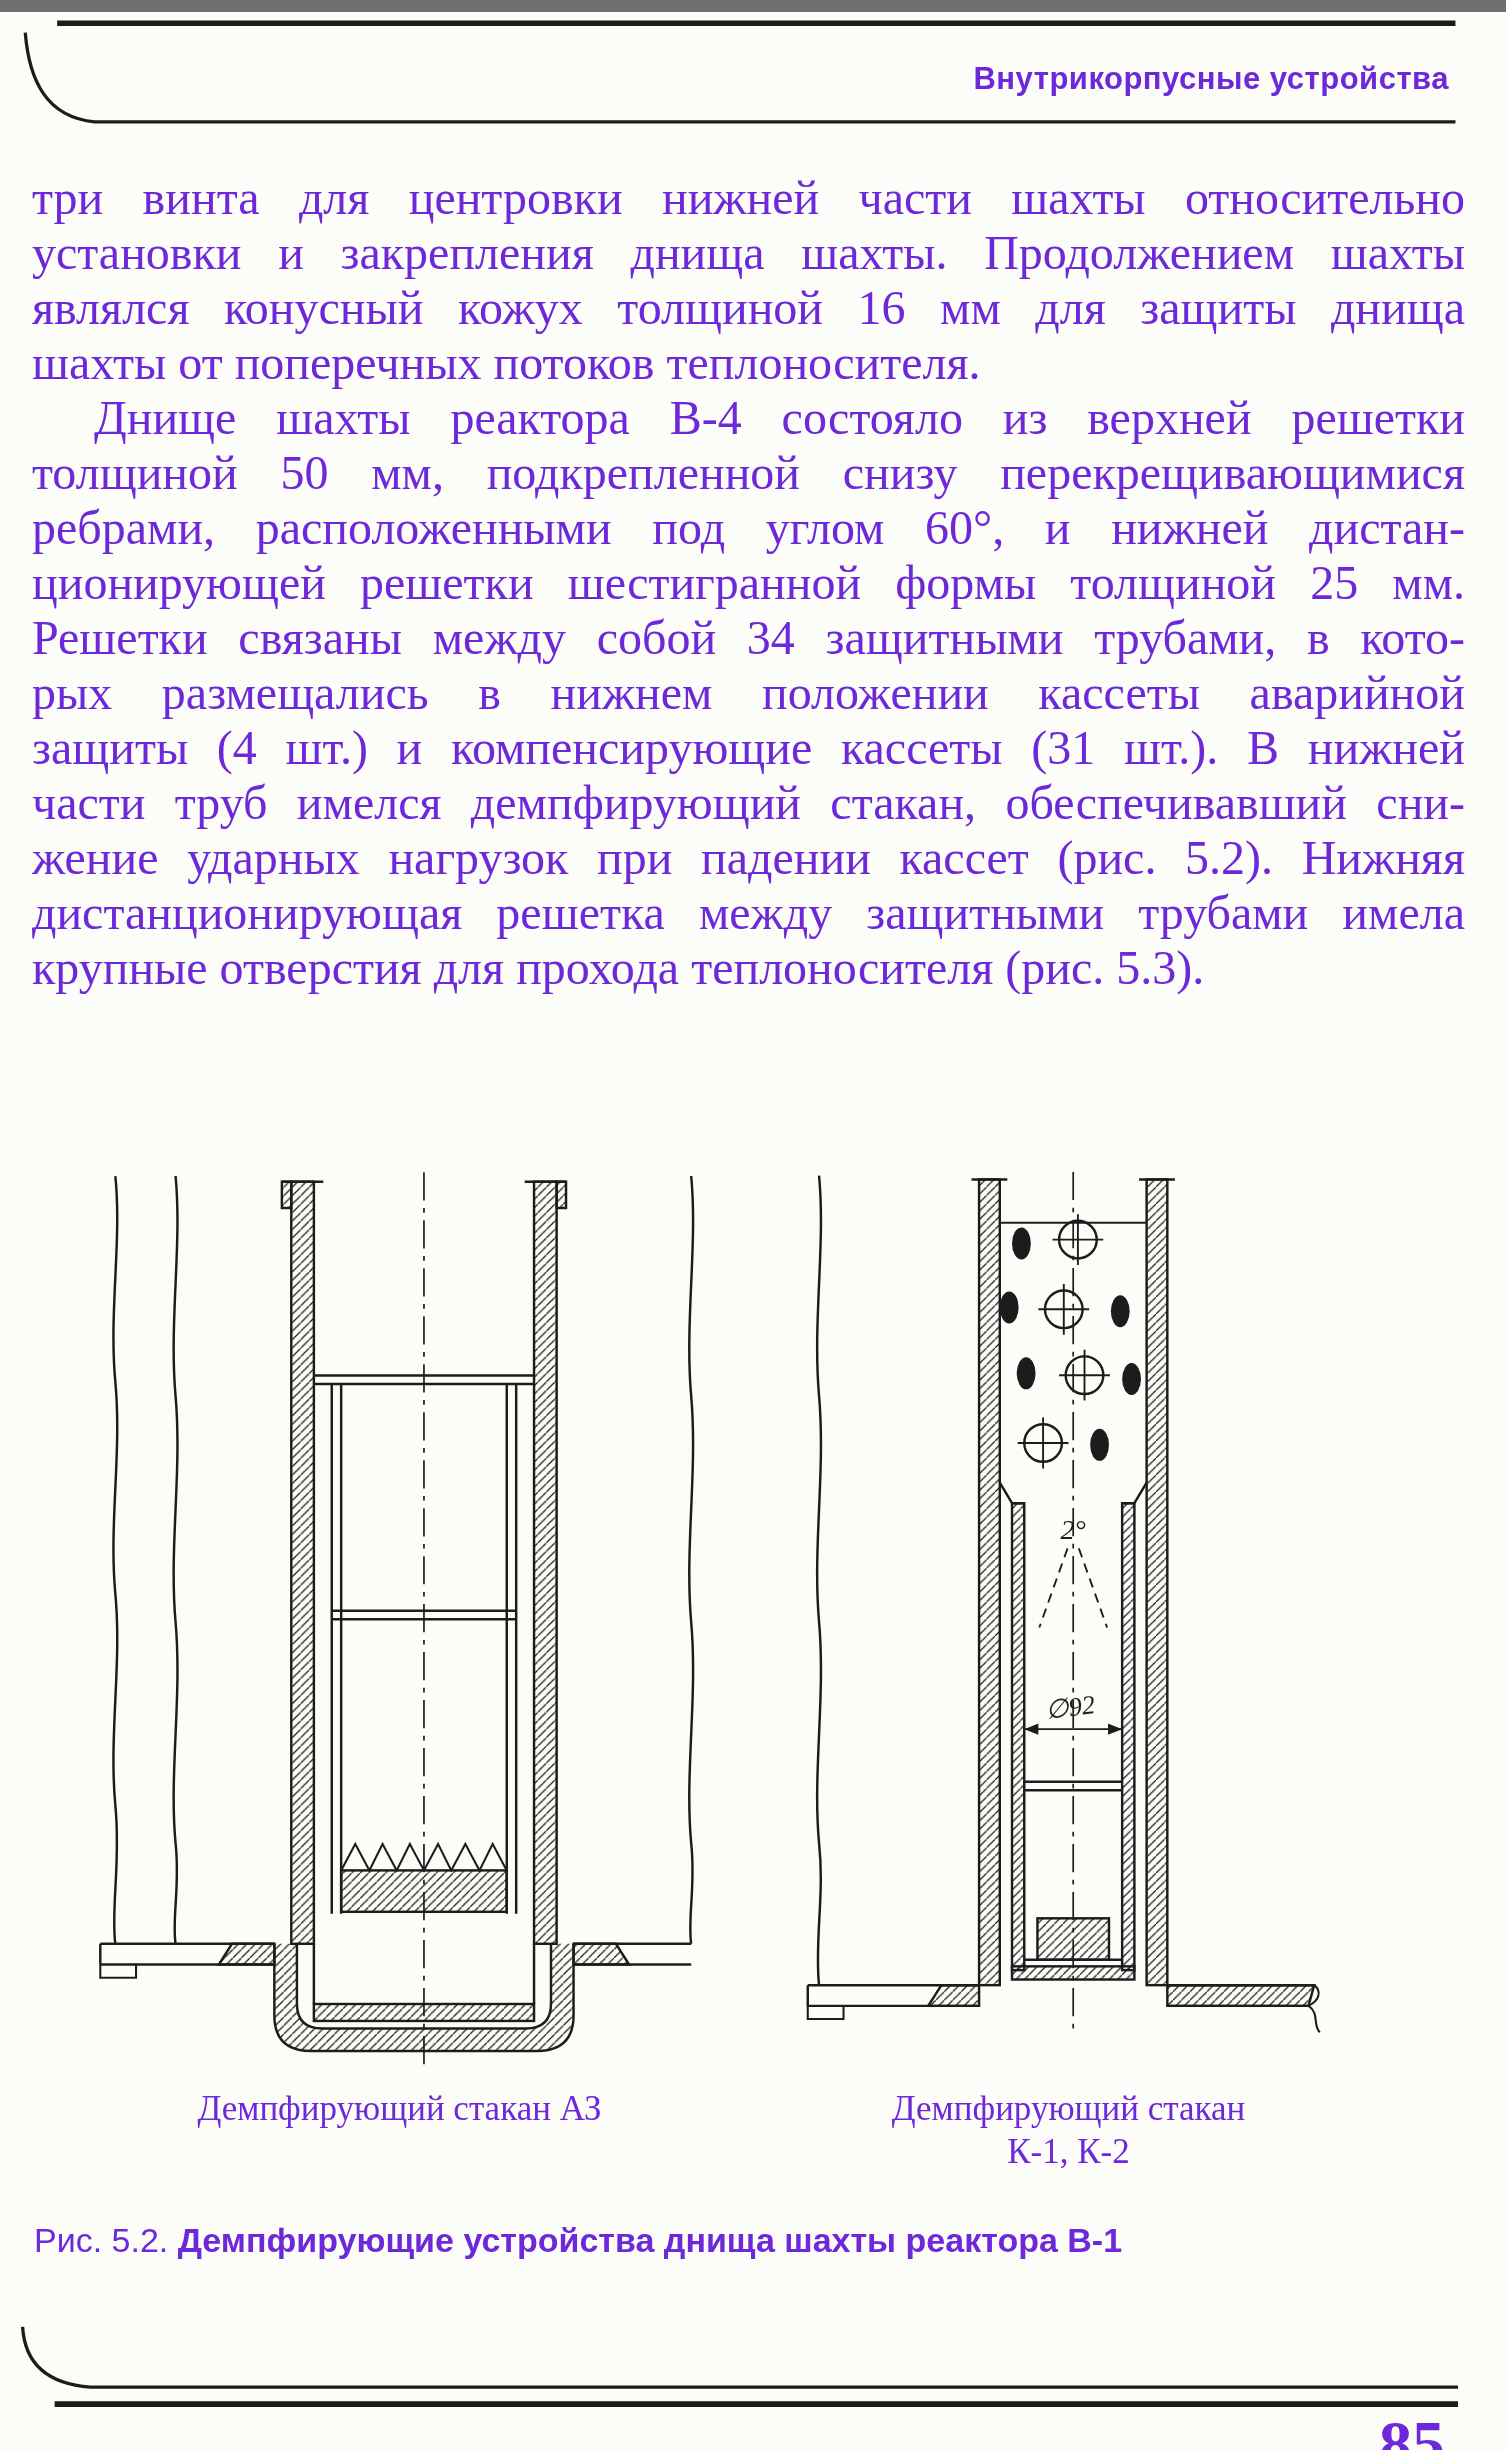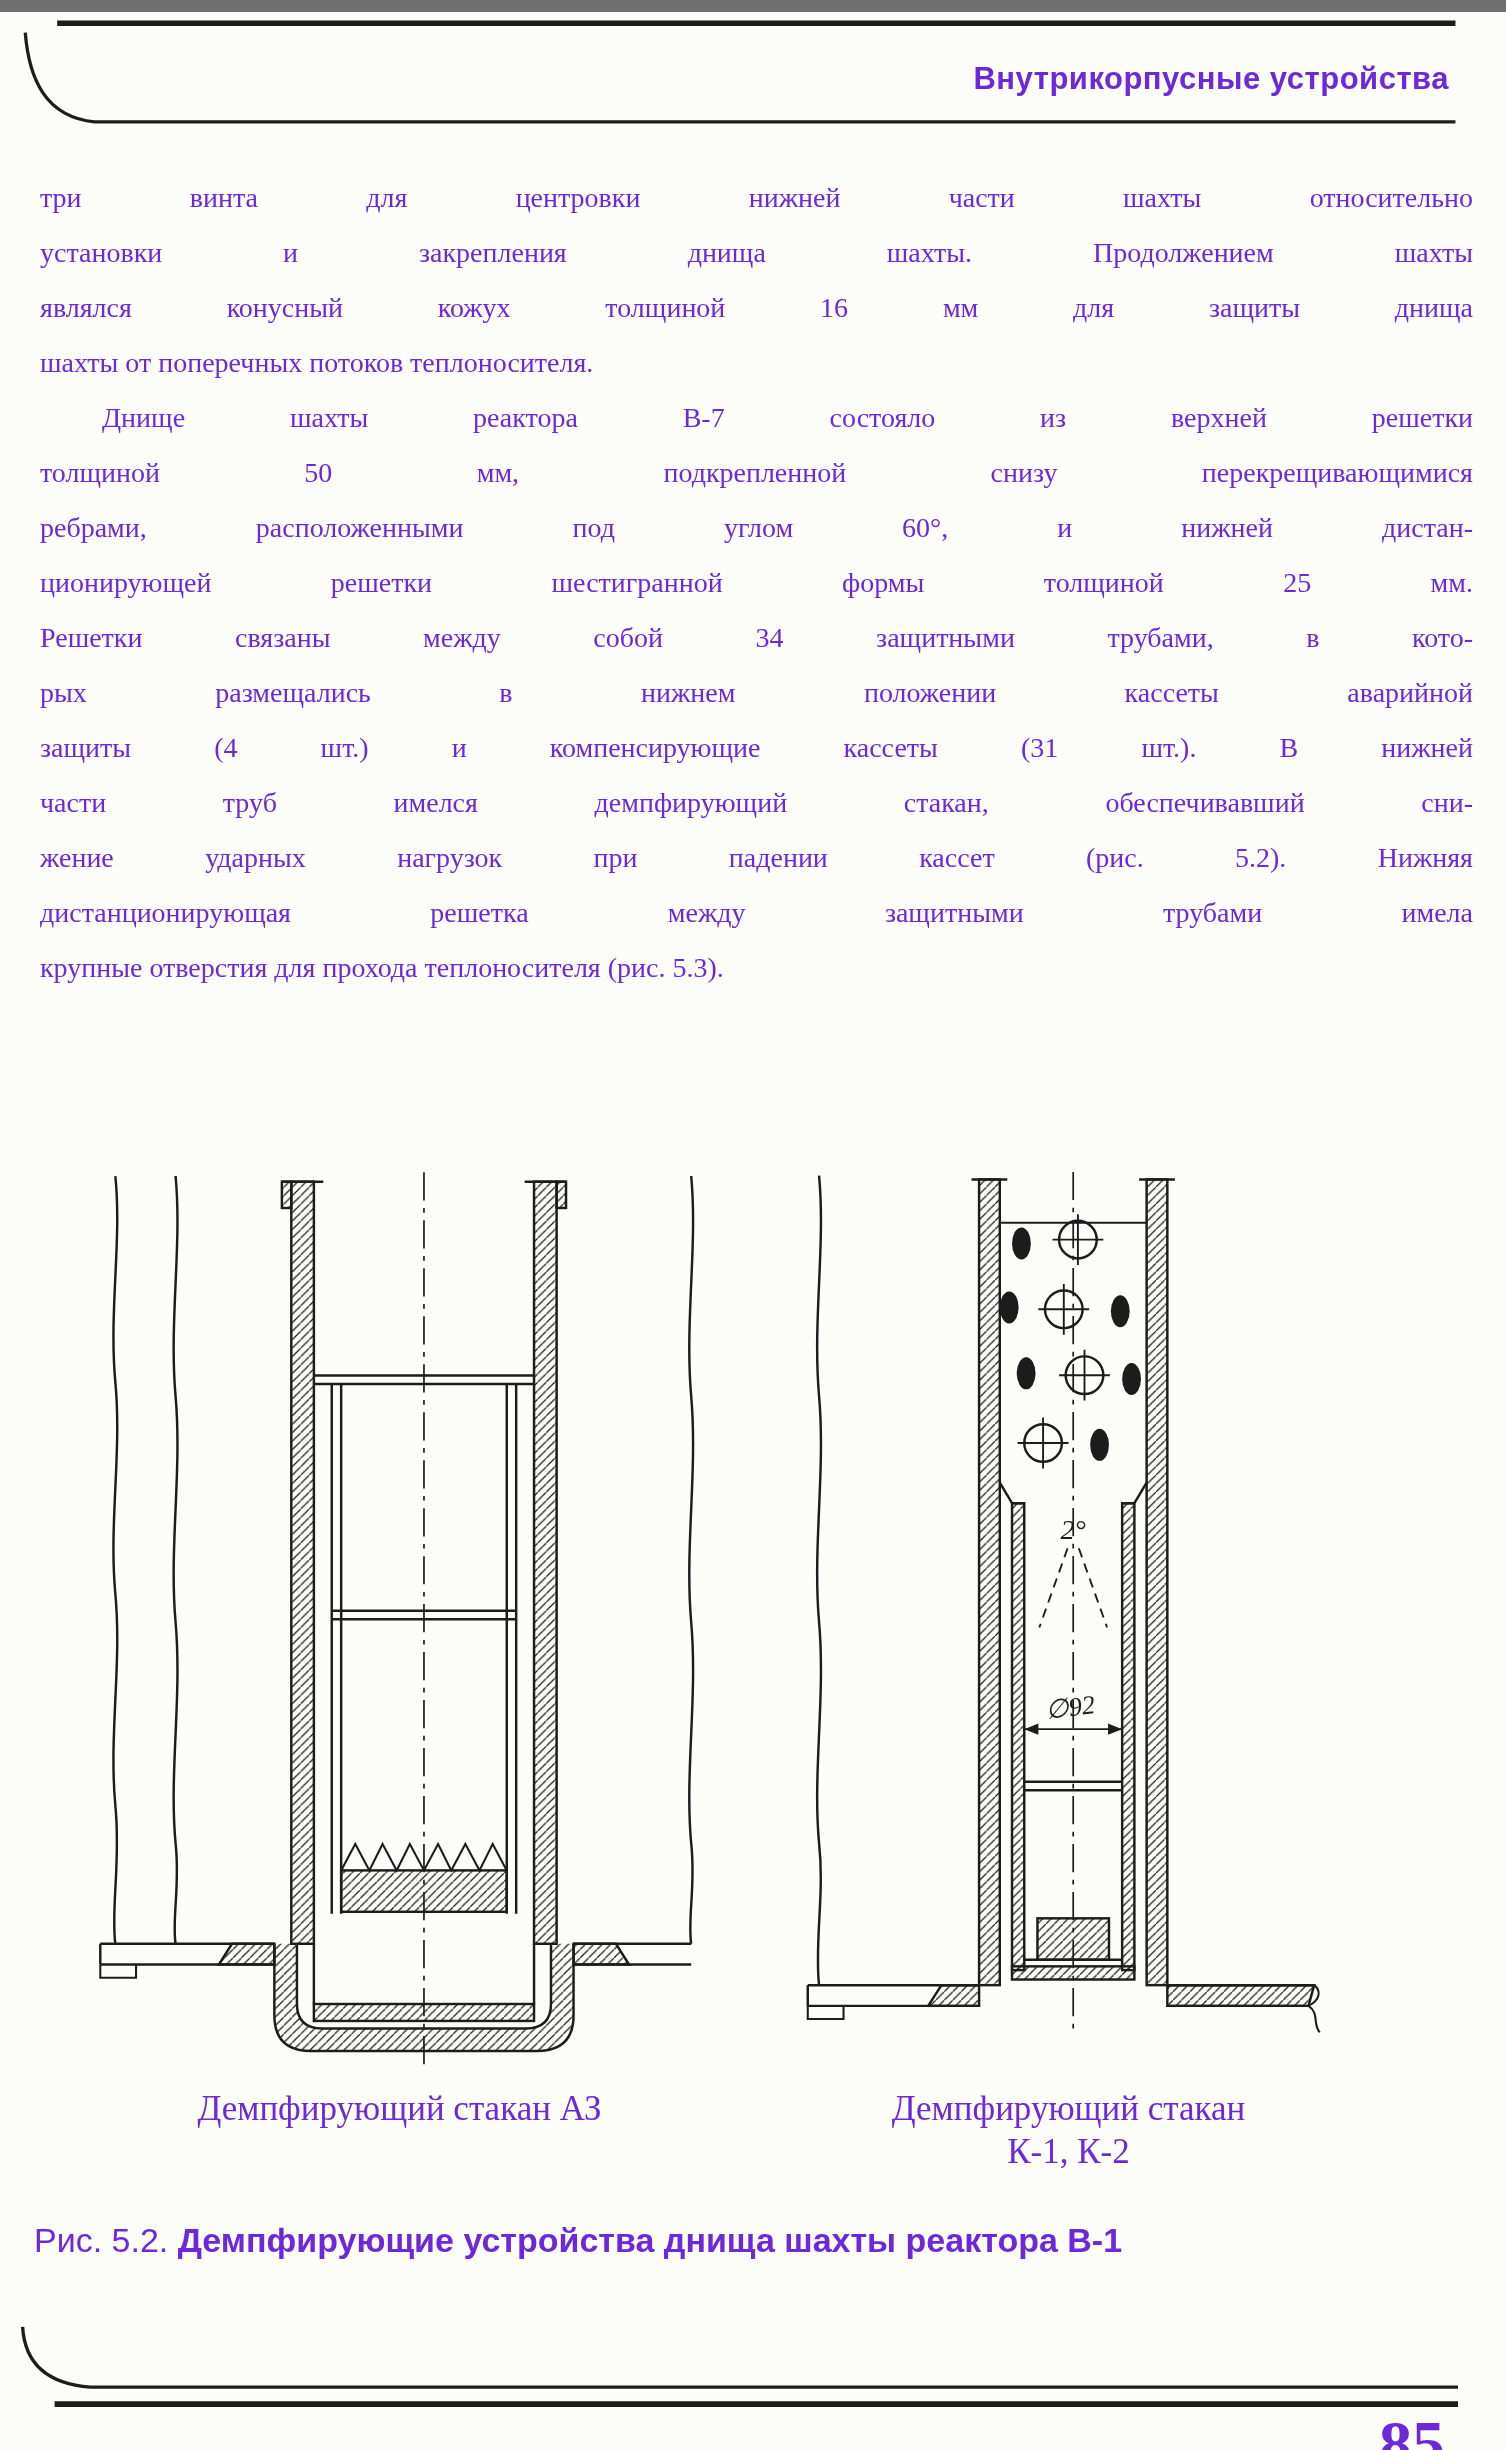--- a/index.html
+++ b/index.html
@@ -9,22 +9,22 @@
     background:#fcfcf8; color:#6d28d9; overflow:hidden;
     font-family:"Liberation Serif", serif;
   }
   .rule-svg { position:absolute; left:0; width:1507px; display:block; }
   .page-title {
     position:absolute; top:49px; right:58px;
     font-family:"Liberation Sans", sans-serif; font-weight:bold;
     font-size:31px; letter-spacing:0.5px;
   }
   .body-text {
-    position:absolute; top:158px; left:40px; width:1433px;
-    font-size:28px; line-height:55px;
+    position:absolute; top:158px; left:32px; width:1433px;
+    font-size:48px; line-height:55px;
   }
   .line { text-align:justify; text-align-last:justify; }
   .line.last { text-align-last:left; }
   .line.indent { text-indent:62px; }
   .fig { position:absolute; }
   .fig-label {
     position:absolute; text-align:center; font-size:35px; line-height:43px;
   }
   .caption {
     position:absolute; top:2209px; left:34px;
@@ -49,21 +49,21 @@
   <div class="page-title">Внутрикорпусные устройства</div>
 
   <div class="body-text">
       <div>
         <div class="line">три винта для центровки нижней части шахты относительно</div>
         <div class="line">установки и закрепления днища шахты. Продолжением шахты</div>
         <div class="line">являлся конусный кожух толщиной 16 мм для защиты днища</div>
         <div class="line last">шахты от поперечных потоков теплоносителя.</div>
       </div>
       <div>
-        <div class="line indent">Днище шахты реактора В-7 состояло из верхней решетки</div>
+        <div class="line indent">Днище шахты реактора В-4 состояло из верхней решетки</div>
         <div class="line">толщиной 50 мм, подкрепленной снизу перекрещивающимися</div>
         <div class="line">ребрами, расположенными под углом 60°, и нижней дистан-</div>
         <div class="line">ционирующей решетки шестигранной формы толщиной 25 мм.</div>
         <div class="line">Решетки связаны между собой 34 защитными трубами, в кото-</div>
         <div class="line">рых размещались в нижнем положении кассеты аварийной</div>
         <div class="line">защиты (4 шт.) и компенсирующие кассеты (31 шт.). В нижней</div>
         <div class="line">части труб имелся демпфирующий стакан, обеспечивавший сни-</div>
         <div class="line">жение ударных нагрузок при падении кассет (рис. 5.2). Нижняя</div>
         <div class="line">дистанционирующая решетка между защитными трубами имела</div>
         <div class="line last">крупные отверстия для прохода теплоносителя (рис. 5.3).</div>

